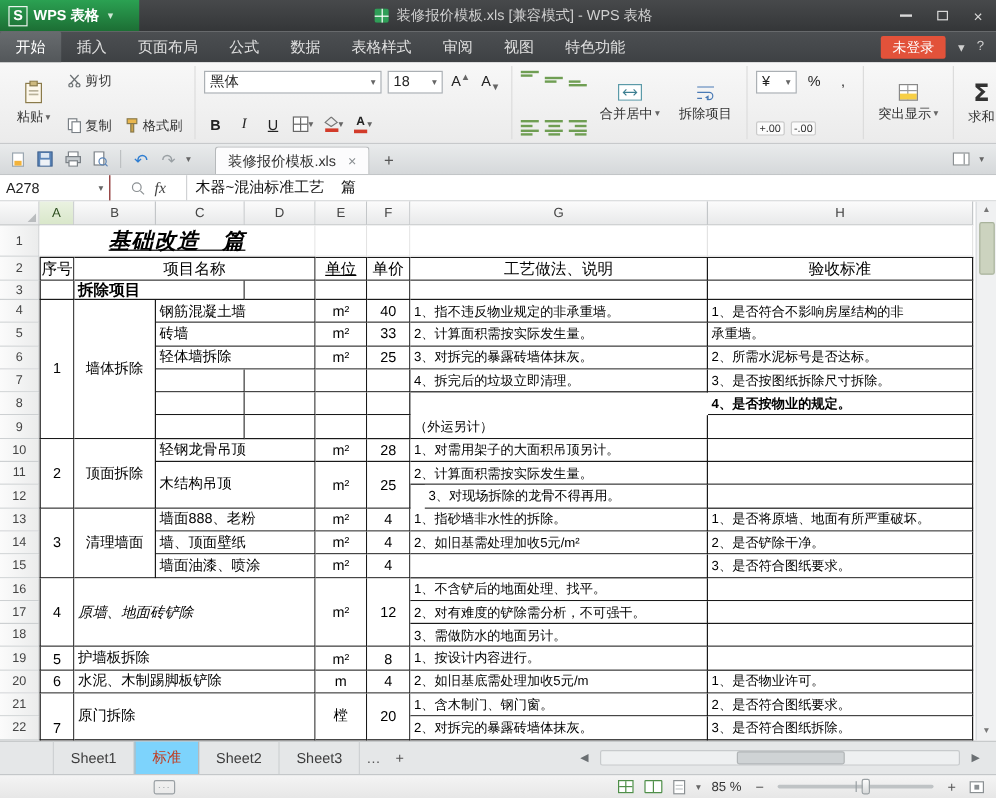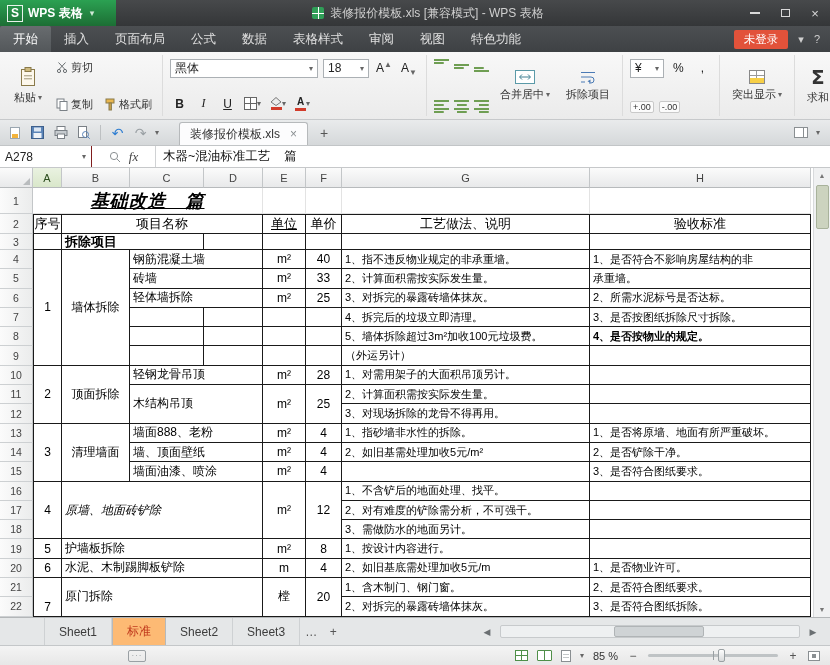--- a/index.html
+++ b/index.html
@@ -112,21 +112,21 @@
   .t-cbottom{justify-content:center;align-items:flex-end;font-size:12px;padding-bottom:2px}
   .vscroll{position:absolute;right:0;top:0;width:17px;height:449px;background:#f0f1f2;border-left:1px solid #d8dadc;display:flex;flex-direction:column;align-items:center}
   .vbtn{height:15px;width:100%;display:flex;align-items:center;justify-content:center;font-size:7px;color:#777}
   .vthumb{width:13px;height:44px;background:#ccd3bf;border:1px solid #a8b29b;border-radius:2px;margin-top:2px}
   .vfill{flex:1}
 
   
   .sheetbar{height:28px;background:#e5e7e8;border-top:1px solid #b3b6b8;display:flex;align-items:center;flex:none;padding-left:44px}
   .stab{height:100%;display:flex;align-items:center;padding:0 14px;font-size:12px;color:#3c3c3c;border-right:1px solid #ced1d3;white-space:nowrap}
   .stab:first-child{border-left:1px solid #ced1d3}
-  .stab.act{background:#fdba74;color:#c03a1d;border-right:1px solid #b6b9bb;border-left:1px solid #b6b9bb}
+  .stab.act{background:#7dd3fc;color:#c03a1d;border-right:1px solid #b6b9bb;border-left:1px solid #b6b9bb}
   .sbtn{width:22px;height:100%;display:flex;align-items:center;justify-content:center;color:#555;font-size:12px}
   .hnav{width:18px;text-align:center;color:#6a6f72;font-size:9px}
   .htrack{width:300px;height:13px;background:#eef0f1;border:1px solid #c7cacc;position:relative;border-radius:2px}
   .hthumb{position:absolute;left:38%;top:0;width:30%;height:11px;background:#cfd3d5;border:1px solid #b0b4b6;border-radius:2px}
   .sbspacer{flex:1}
   .sbright{display:flex;align-items:center;gap:4px;padding-right:8px}
 
   
   .statusbar{height:20px;background:linear-gradient(#f4f4f4,#e7e7e7);border-top:1px solid #c4c7c9;display:flex;align-items:center;font-size:11px;color:#555;padding:0 10px;gap:9px;flex:none}
   .kbicon{width:18px;height:12px;border:1px solid #9aa0a4;border-radius:2px;display:flex;align-items:center;justify-content:center;font-size:8px;color:#9aa0a4;letter-spacing:1px;margin-left:118px}
@@ -476,34 +476,33 @@
         <div class="cell t-center" style="grid-area: 5 / 6 / span 1 / span 1;">33</div>
         <div class="cell t-small" style="grid-area: 5 / 7 / span 1 / span 1;">2、计算面积需按实际发生量。</div>
         <div class="cell t-small" style="grid-area: 5 / 8 / span 1 / span 1;">承重墙。</div>
         <div class="cell t-left" style="grid-area: 6 / 3 / span 1 / span 2;">轻体墙拆除</div>
         <div class="cell t-center" style="grid-area: 6 / 5 / span 1 / span 1;">m²</div>
         <div class="cell t-center" style="grid-area: 6 / 6 / span 1 / span 1;">25</div>
         <div class="cell t-small" style="grid-area: 6 / 7 / span 1 / span 1;">3、对拆完的暴露砖墙体抹灰。</div>
         <div class="cell t-small" style="grid-area: 6 / 8 / span 1 / span 1;">2、所需水泥标号是否达标。</div>
         <div class="cell t-small" style="grid-area: 7 / 7 / span 1 / span 1;">4、拆完后的垃圾立即清理。</div>
         <div class="cell t-small" style="grid-area: 7 / 8 / span 1 / span 1;">3、是否按图纸拆除尺寸拆除。</div>
-        <div class="cell t-small" style="grid-area: 8 / 7 / span 1 / span 1;">5、墙体拆除超过3m²加收100元垃圾费。</div>
         <div class="cell t-small" style="grid-area: 8 / 8 / span 1 / span 1; font-weight: bold;">4、是否按物业的规定。</div>
         <div class="cell t-small" style="grid-area: 9 / 7 / span 1 / span 1;">（外运另计）</div>
         <div class="cell t-center bl" style="grid-area: 10 / 1 / span 3 / span 1;">2</div>
         <div class="cell t-center" style="grid-area: 10 / 2 / span 3 / span 1;">顶面拆除</div>
         <div class="cell t-left" style="grid-area: 10 / 3 / span 1 / span 2;">轻钢龙骨吊顶</div>
         <div class="cell t-center" style="grid-area: 10 / 5 / span 1 / span 1;">m²</div>
         <div class="cell t-center" style="grid-area: 10 / 6 / span 1 / span 1;">28</div>
         <div class="cell t-small" style="grid-area: 10 / 7 / span 1 / span 1;">1、对需用架子的大面积吊顶另计。</div>
         <div class="cell t-left" style="grid-area: 11 / 3 / span 2 / span 2;">木结构吊顶</div>
         <div class="cell t-center" style="grid-area: 11 / 5 / span 2 / span 1;">m²</div>
         <div class="cell t-center" style="grid-area: 11 / 6 / span 2 / span 1;">25</div>
         <div class="cell t-small" style="grid-area: 11 / 7 / span 1 / span 1;">2、计算面积需按实际发生量。</div>
-        <div class="cell t-small" style="grid-area: 12 / 7 / span 1 / span 1;">3、对现场拆除的龙骨不得再用。</div>
+        <div class="cell t-small" style="grid-area: 12 / 7 / span 1 / span 1; margin-left: 12px;">3、对现场拆除的龙骨不得再用。</div>
         <div class="cell t-center bl" style="grid-area: 13 / 1 / span 3 / span 1;">3</div>
         <div class="cell t-center" style="grid-area: 13 / 2 / span 3 / span 1;">清理墙面</div>
         <div class="cell t-left" style="grid-area: 13 / 3 / span 1 / span 2;">墙面888、老粉</div>
         <div class="cell t-center" style="grid-area: 13 / 5 / span 1 / span 1;">m²</div>
         <div class="cell t-center" style="grid-area: 13 / 6 / span 1 / span 1;">4</div>
         <div class="cell t-small" style="grid-area: 13 / 7 / span 1 / span 1;">1、指砂墙非水性的拆除。</div>
         <div class="cell t-small" style="grid-area: 13 / 8 / span 1 / span 1;">1、是否将原墙、地面有所严重破坏。</div>
         <div class="cell t-left" style="grid-area: 14 / 3 / span 1 / span 2;">墙、顶面壁纸</div>
         <div class="cell t-center" style="grid-area: 14 / 5 / span 1 / span 1;">m²</div>
         <div class="cell t-center" style="grid-area: 14 / 6 / span 1 / span 1;">4</div>

